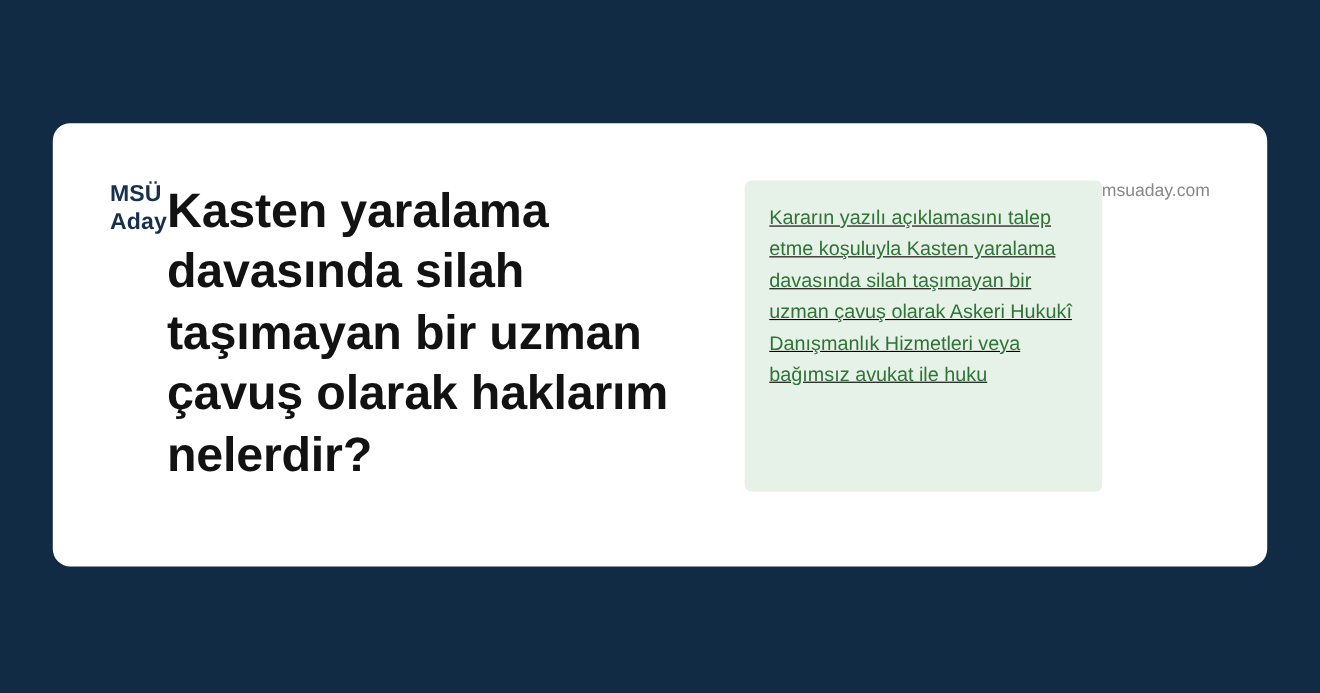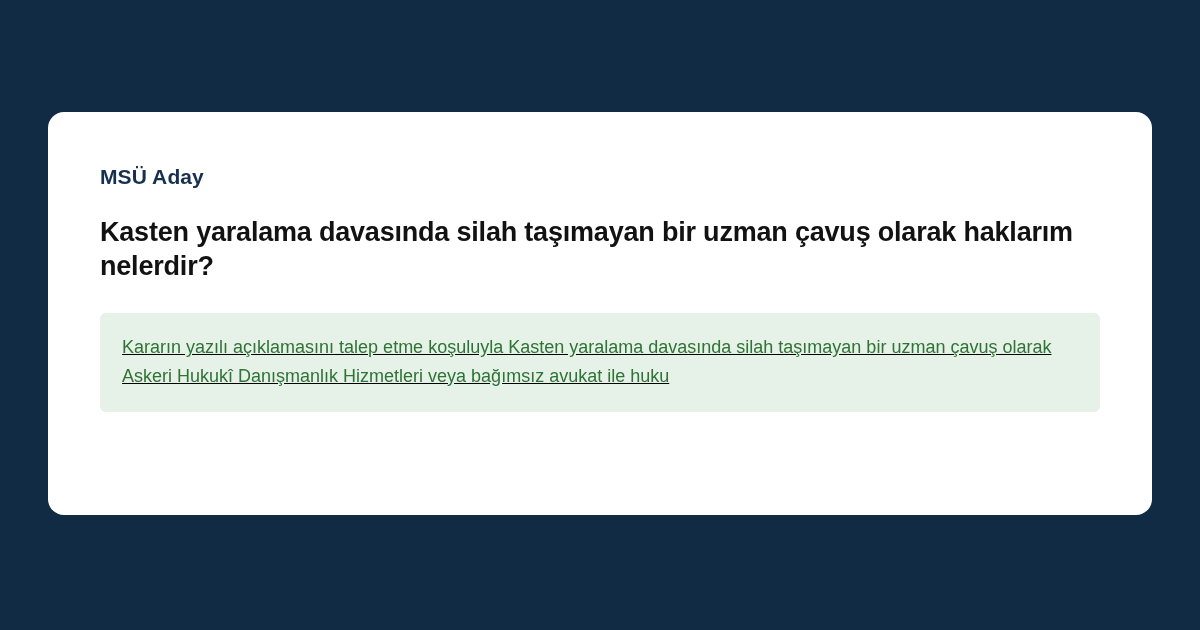--- a/index.html
+++ b/index.html
@@ -28,35 +28,35 @@
     position: absolute;
     left: 48px;
     top: 112px;
     width: 1104px;
     height: 403px;
     background: #ffffff;
     border-radius: 16px;
     box-sizing: border-box;
     padding: 52px 52px 40px 52px;
     display: flex;
-    flex-direction: column;
+    flex-direction: row;
     overflow: hidden;
   }
 
   .site-name {
     font-size: 21px;
     font-weight: bold;
     color: #16304e;
     letter-spacing: 0.1px;
     line-height: 1.2;
     margin: 0 0 26px 0;
   }
 
   .headline {
-    font-size: 27px;
+    font-size: 44px;
     font-weight: bold;
     color: #121212;
     line-height: 1.26;
     letter-spacing: -0.2px;
     margin: 0 0 30px 0;
     max-width: 1000px;
   }
 
   .answer-box {
     background: #e6f1e7;
@@ -90,16 +90,17 @@
   <div class="og-card">
 
     <div class="site-name">MSÜ Aday</div>
 
     <h1 class="headline">Kasten yaralama davasında silah taşımayan bir uzman çavuş olarak haklarım nelerdir?</h1>
 
     <div class="answer-box">
       <p class="answer-text">Kararın yazılı açıklamasını talep etme koşuluyla Kasten yaralama davasında silah taşımayan bir uzman çavuş olarak Askeri Hukukî Danışmanlık Hizmetleri veya bağımsız avukat ile huku</p>
     </div>
 
+    <div class="footer-domain">msuaday.com</div>
 
   </div>
 
 </div>
 
 </body></html>

